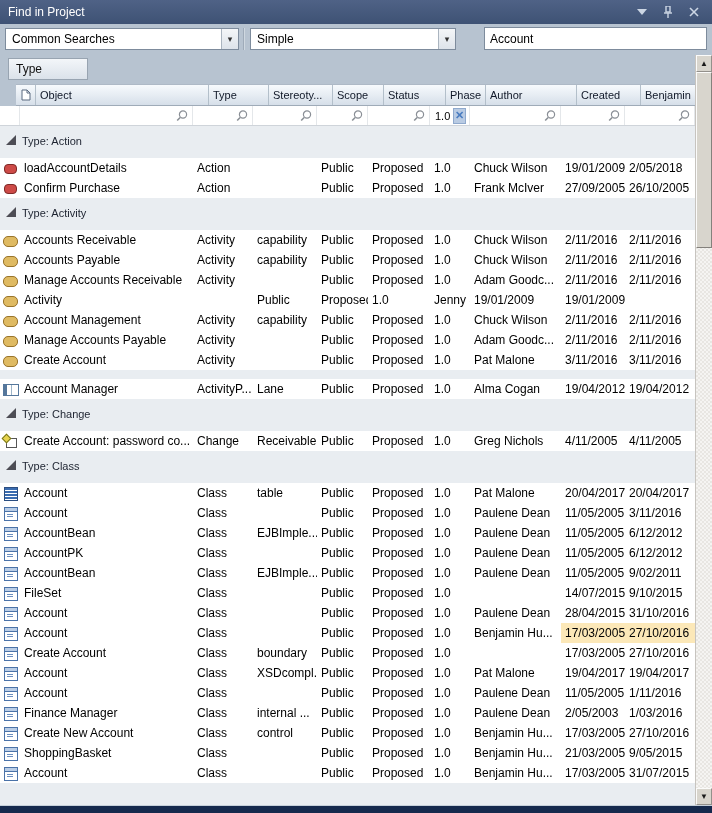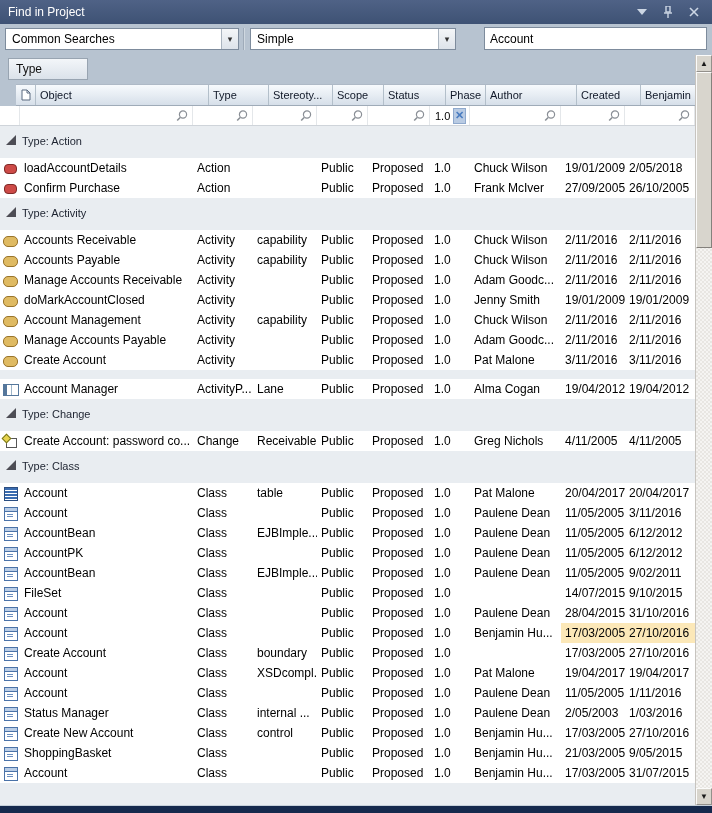--- a/index.html
+++ b/index.html
@@ -312,21 +312,20 @@
     <span class="cell">Proposed</span>
     <span class="cell">1.0</span>
     <span class="cell">Adam Goodc...</span>
     <span class="cell">2/11/2016</span>
     <span class="cell">2/11/2016</span>
   </div>
         <div class="row grid">
     <span class="cell icon-cell">
             <span class="elem-icon icon-activity"></span>
           </span>
-    <span class="cell">doMarkAccountClosed</span>
     <span class="cell">Activity</span>
     <span class="cell"></span>
     <span class="cell">Public</span>
     <span class="cell">Proposed</span>
     <span class="cell">1.0</span>
     <span class="cell">Jenny Smith</span>
     <span class="cell">19/01/2009</span>
     <span class="cell">19/01/2009</span>
   </div>
         <div class="row grid">
@@ -568,21 +567,21 @@
     <span class="cell">Proposed</span>
     <span class="cell">1.0</span>
     <span class="cell">Paulene Dean</span>
     <span class="cell">11/05/2005</span>
     <span class="cell">1/11/2016</span>
   </div>
         <div class="row grid">
     <span class="cell icon-cell">
             <span class="elem-icon icon-class"></span>
           </span>
-    <span class="cell">Status Manager</span>
+    <span class="cell">Finance Manager</span>
     <span class="cell">Class</span>
     <span class="cell">internal ...</span>
     <span class="cell">Public</span>
     <span class="cell">Proposed</span>
     <span class="cell">1.0</span>
     <span class="cell">Paulene Dean</span>
     <span class="cell">2/05/2003</span>
     <span class="cell">1/03/2016</span>
   </div>
         <div class="row grid">

